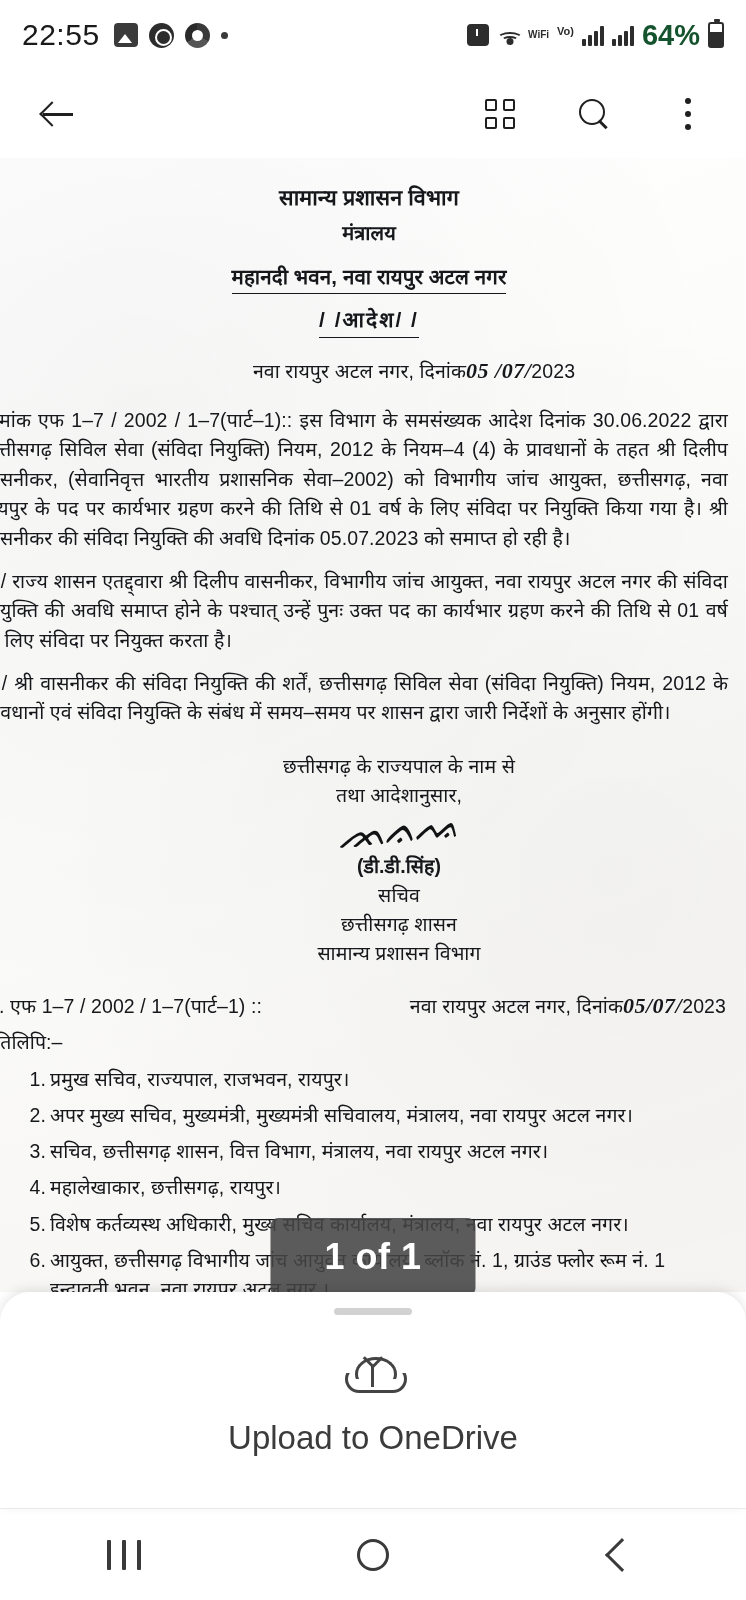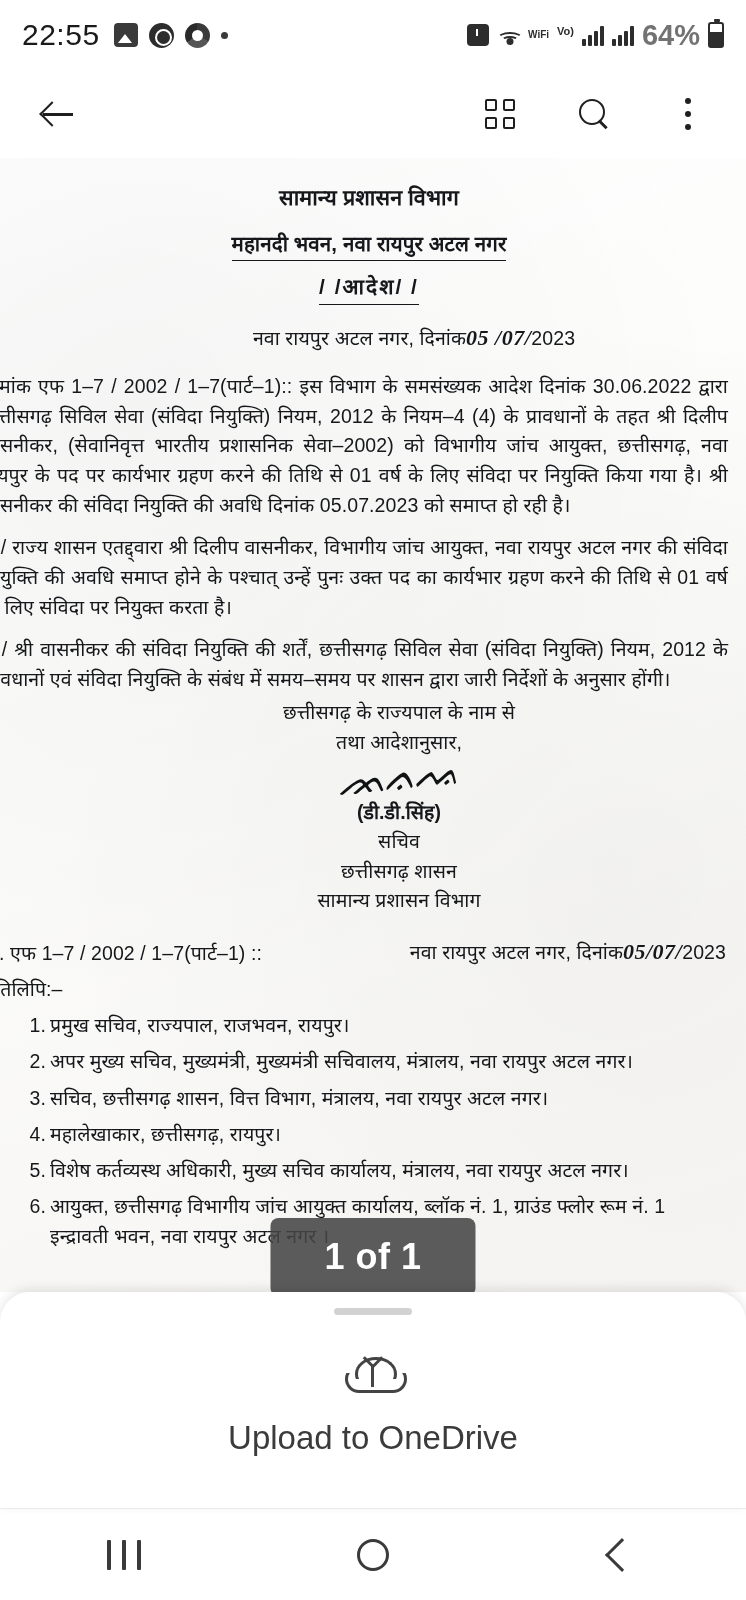--- a/index.html
+++ b/index.html
@@ -156,21 +156,21 @@
     background: #2d2d2d;
     border-radius: 1px;
   }
   .sig-bars i:nth-child(1) { height: 7px; }
   .sig-bars i:nth-child(2) { height: 11px; }
   .sig-bars i:nth-child(3) { height: 15px; }
   .sig-bars i:nth-child(4) { height: 20px; }
   .battery-pct {
     font-size: 29px;
     font-weight: 700;
-    color: #737373;
+    color: #14532d;
     letter-spacing: 0px;
   }
   .battery-icon {
     width: 16px;
     height: 26px;
     border: 2.5px solid #2d2d2d;
     border-radius: 3px;
     position: relative;
     background: linear-gradient(to top, #2d2d2d 64%, #ffffff 64%);
   }
@@ -351,21 +351,21 @@
   }
   .para {
     margin-top: 13px;
     text-align: justify;
     padding-left: 0;
     padding-right: 10px;
     margin-left: -16px;
   }
   .para.first { margin-top: 18px; }
   .sign-block {
-    margin-top: 4px;
+    margin-top: 24px;
     text-align: center;
     padding-left: 60px;
     line-height: 1.5;
   }
   .sig-scribble {
     font-family: "Liberation Serif", serif;
     font-style: italic;
     font-size: 40px;
     letter-spacing: -3px;
     line-height: 0.9;
@@ -596,20 +596,21 @@
           </span>
       </button>
     </div>
   </div>
 
   <div class="doc-area">
     <div class="doc-page">
       <div class="doc-inner">
 
         <div class="doc-title-1">सामान्य प्रशासन विभाग</div>
+        <div class="doc-title-2">मंत्रालय</div>
         <div class="center-wrap">
           <div class="doc-title-3">महानदी भवन, नवा रायपुर अटल नगर</div>
         </div>
         <div class="center-wrap">
           <div class="doc-order">/ /आदेश/ /</div>
         </div>
 
         <div class="doc-dateline">
           <span>नवा रायपुर अटल नगर, दिनांक</span><span class="hand">05 /07/</span><span>2023</span>
         </div>

